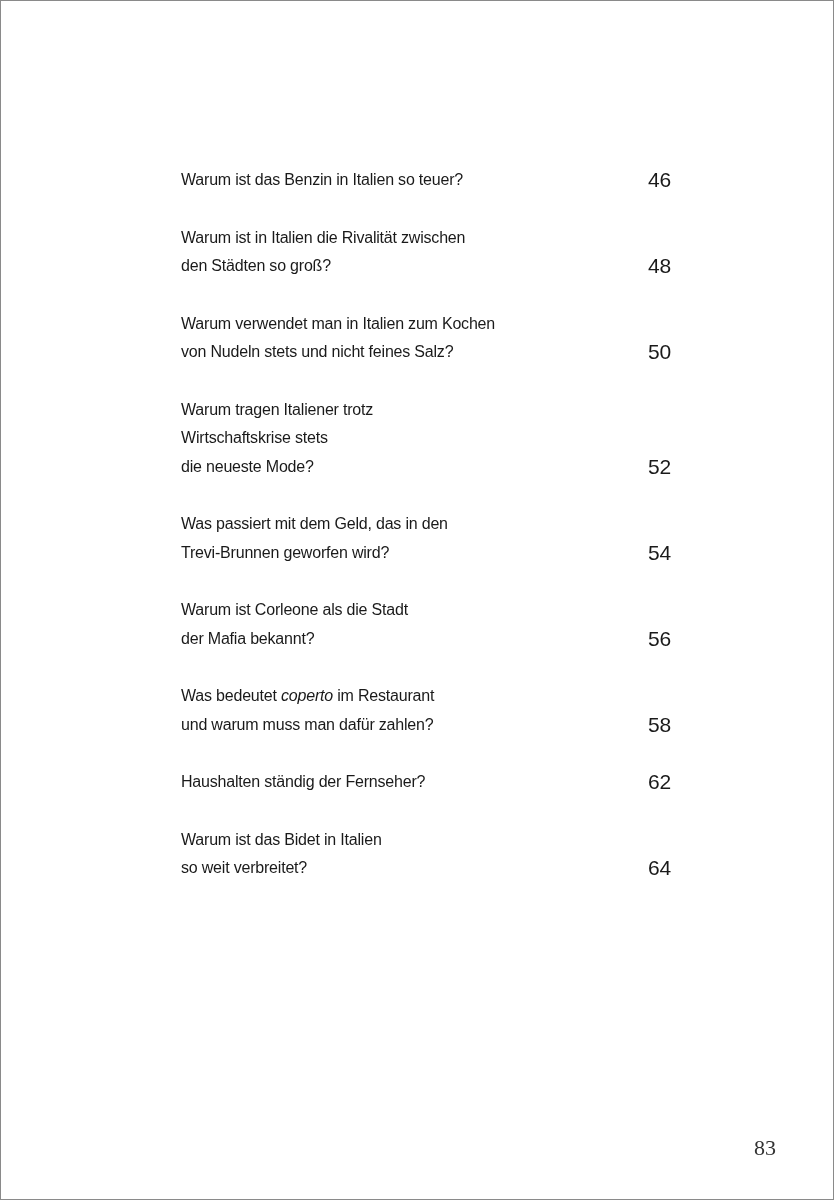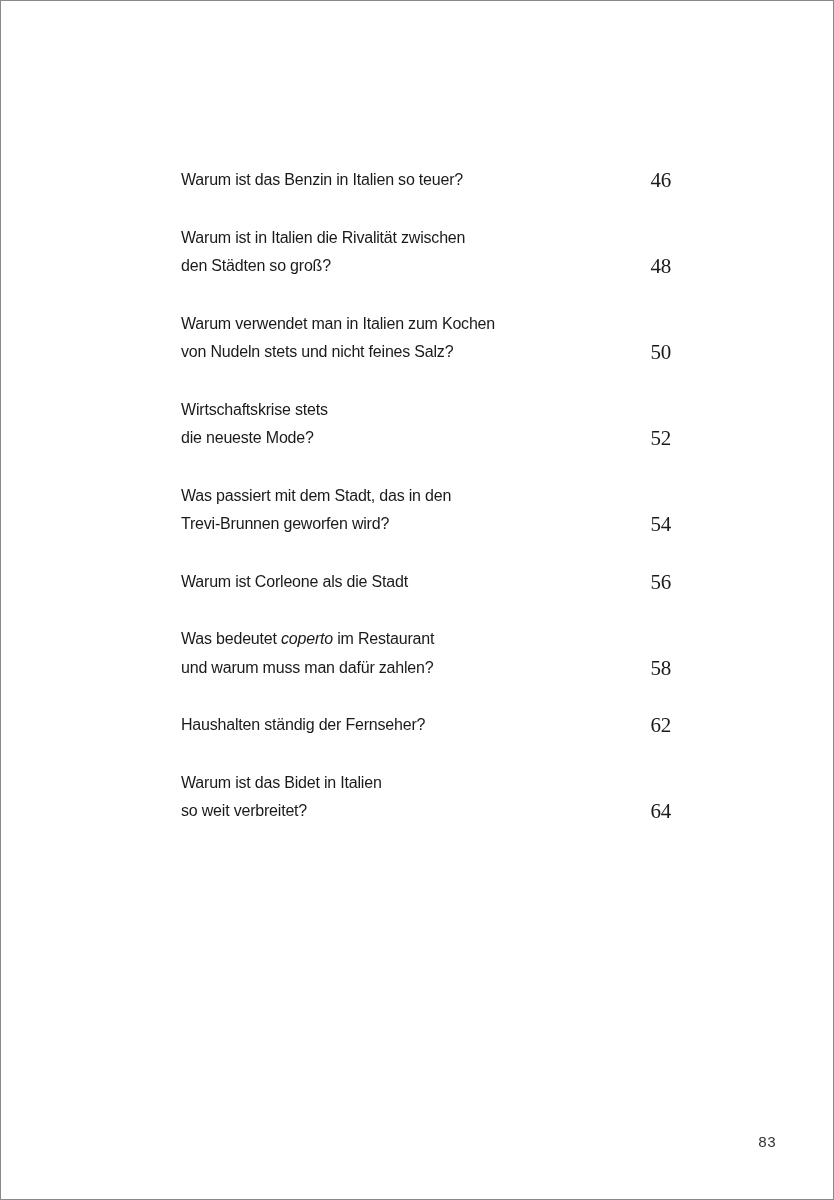--- a/index.html
+++ b/index.html
@@ -47,30 +47,30 @@
     .line em {
       font-style: italic;
       margin-top: 44px;
     }
     .pg {
       position: absolute;
       right: 0;
       bottom: 0;
       height: 28.5px;
       line-height: 28.5px;
-      font-family: Liberation Serif, serif;
+      font-family: Liberation Sans, sans-serif;
       font-size: 21px;
       text-align: right;
     }
     .folio {
       position: absolute;
       right: 57px;
       top: 1134px;
-      font-family: Liberation Mono, monospace;
-      font-size: 15px;
+      font-family: Liberation Serif, serif;
+      font-size: 22px;
       color: #333333;
     }
   </style>
 </head>
 <body>
 
 <div class="page">
   <div class="toc" id="toc">
       <div class="entry">
         <span class="line"><span>Warum ist das Benzin in Italien so teuer?</span></span>
@@ -80,31 +80,33 @@
         <span class="line"><span>Warum ist in Italien die Rivalität zwischen</span></span>
         <span class="line"><span>den Städten so groß?</span></span>
         <span class="pg">48</span>
       </div>
       <div class="entry">
         <span class="line"><span>Warum verwendet man in Italien zum Kochen</span></span>
         <span class="line"><span>von Nudeln stets und nicht feines Salz?</span></span>
         <span class="pg">50</span>
       </div>
       <div class="entry">
+        <span class="line"><span>Warum tragen Italiener trotz</span></span>
         <span class="line"><span>Wirtschaftskrise stets</span></span>
         <span class="line"><span>die neueste Mode?</span></span>
         <span class="pg">52</span>
       </div>
       <div class="entry">
-        <span class="line"><span>Was passiert mit dem Stadt, das in den</span></span>
+        <span class="line"><span>Was passiert mit dem Geld, das in den</span></span>
         <span class="line"><span>Trevi-Brunnen geworfen wird?</span></span>
         <span class="pg">54</span>
       </div>
       <div class="entry">
         <span class="line"><span>Warum ist Corleone als die Stadt</span></span>
+        <span class="line"><span>der Mafia bekannt?</span></span>
         <span class="pg">56</span>
       </div>
       <div class="entry">
         <span class="line"><span>Was bedeutet </span><em>coperto</em><span> im Restaurant</span></span>
         <span class="line"><span>und warum muss man dafür zahlen?</span></span>
         <span class="pg">58</span>
       </div>
       <div class="entry">
         <span class="line"><span>Haushalten ständig der Fernseher?</span></span>
         <span class="pg">62</span>

